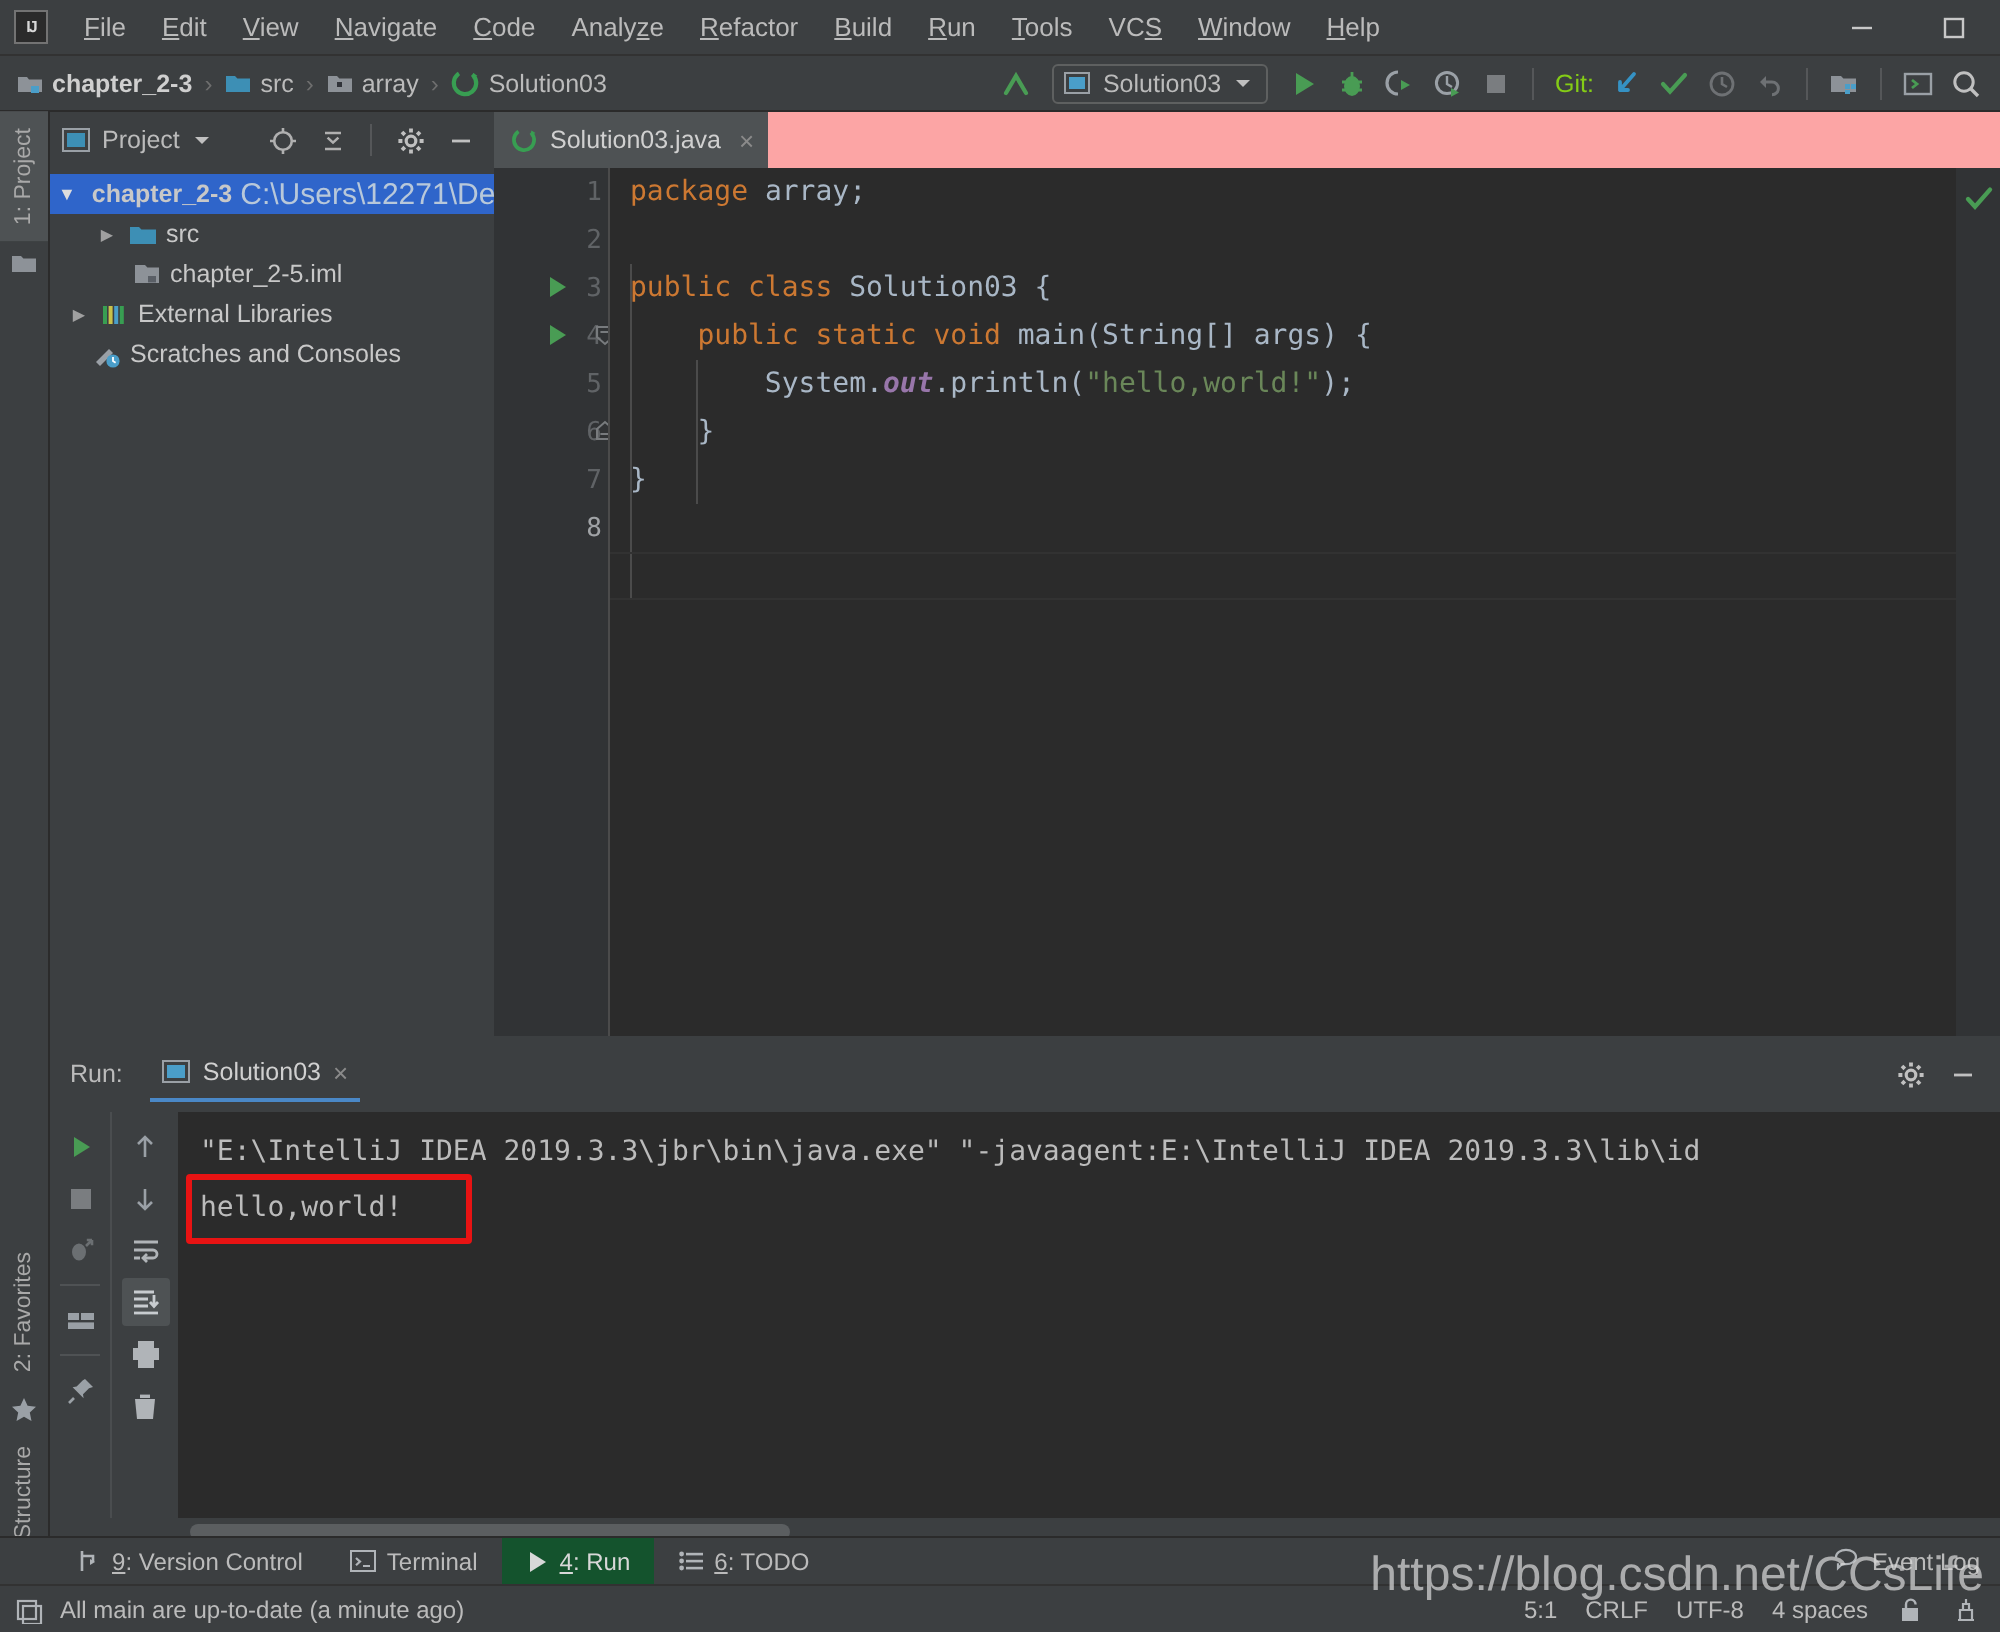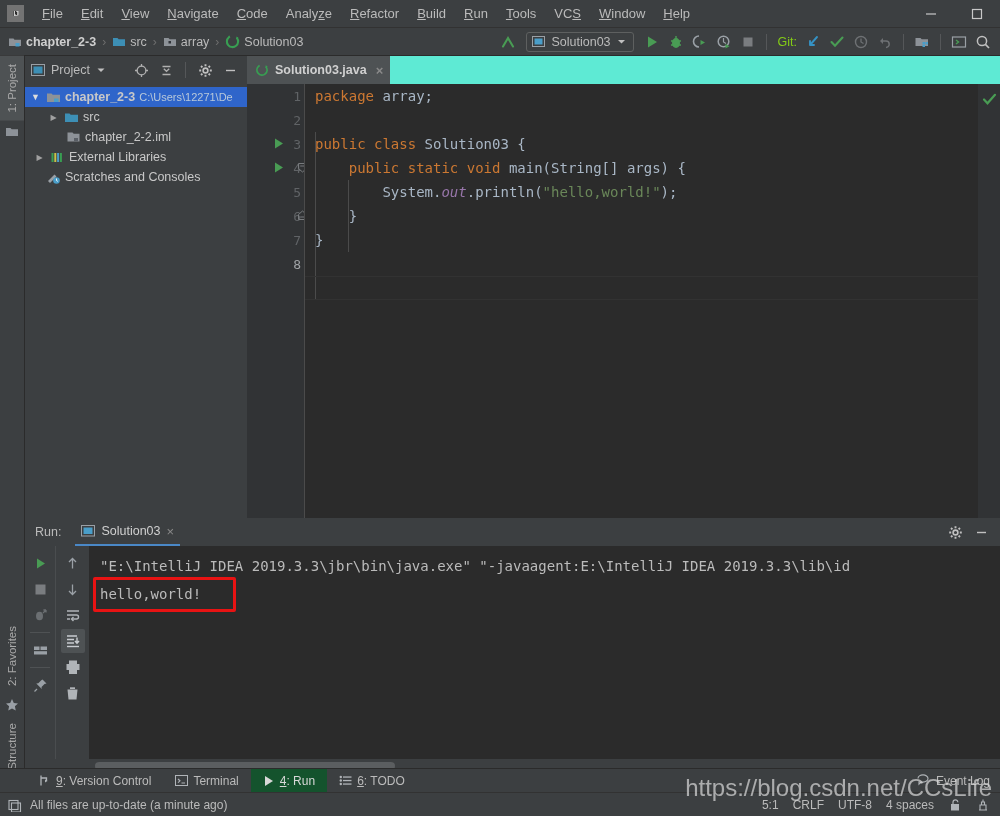--- a/index.html
+++ b/index.html
@@ -13,21 +13,21 @@
   }
   #app { position: relative; width: 1000px; height: 816px; }
 
   
   .titlebar {
     height: 28px; background: #3c3f41; display: flex; align-items: center;
     border-bottom: 1px solid #323232;
   }
   .ij-logo {
     width: 17px; height: 17px; margin-left: 7px; margin-right: 9px;
-    border: 6px solid #737373; background: #2b2b2b;
+    border: 1px solid #737373; background: #2b2b2b;
     display: flex; align-items: center; justify-content: center;
     font-size: 8px; font-weight: bold; color: #d8d8d8; letter-spacing: -1px;
     font-family: "Liberation Sans", sans-serif;
   }
   .menu { display: flex; align-items: center; }
   .menu-item {
     padding: 3px 9px; color: #bbbbbb; font-size: 13px; cursor: default;
     white-space: nowrap;
   }
   .menu-item u { text-decoration: underline; }
@@ -79,26 +79,26 @@
   .project-panel { width: 222px; background: #3c3f41; display: flex; flex-direction: column; }
   .pp-header { height: 28px; display: flex; align-items: center; padding: 0 6px; gap: 6px; }
   .pp-title { font-size: 12.5px; color: #bbbbbb; }
   .pp-tools { margin-left: auto; display: flex; align-items: center; gap: 3px; }
   .pp-tree { flex: 1; padding-top: 3px; font-size: 12.5px; overflow: hidden; }
   .tnode { display: flex; align-items: center; height: 20px; padding-left: 4px; gap: 4px; white-space: nowrap; }
   .tnode.sel { background: #2f65ca; }
   .tw { width: 13px; display: flex; align-items: center; justify-content: center; }
   .tname { color: #c8c8c8; }
   .tname.bold { font-weight: bold; }
-  .tpath { color: #7a8a99; font-size: 11px; }
+  .tpath { color: #7a8a99; font-size: 15px; }
   .tnode.sel .tpath { color: #b8c8da; }
 
   
   .editor-col { flex: 1; display: flex; flex-direction: column; min-width: 0; background: #2b2b2b; }
-  .tabs-row { height: 28px; background: #5eead4; display: flex; align-items: center; font-weight: bold; }
+  .tabs-row { height: 28px; background: #fca5a5; display: flex; align-items: center; }
   .etab {
     height: 28px; background: #4e5254; display: flex; align-items: center;
     padding: 0 7px 0 8px; gap: 6px; font-size: 12.5px; color: #d0d0d0;
   }
   .etab .x { color: #8a8a8a; font-size: 13px; margin-left: 3px; }
 
   .code-wrap { position: relative; flex: 1; display: flex; background: #2b2b2b; overflow: hidden; }
   .gutter {
     width: 58px; background: #313335; flex: none; position: relative;
     font-family: "DejaVu Sans Mono", monospace; font-size: 13px;
@@ -109,33 +109,33 @@
   }
   .grun { position: absolute; left: 26px; top: 5px; }
   .gfold { position: absolute; left: 50px; top: 6px; width: 11px; height: 11px; }
   .code-area { flex: 1; position: relative; background: #2b2b2b; overflow: hidden; }
   .cline {
     height: 24px; line-height: 24px; font-family: "DejaVu Sans Mono", monospace;
     font-size: 14px; white-space: pre; padding-left: 10px; color: #a9b7c6;
   }
   .kw { color: #cc7832; }
   .str { color: #6a8759; }
-  .fld { color: #9876aa; font-style: italic; }
+  .fld { color: #9876aa; font-style: italic; font-weight: bold; }
   .cls { color: #a9b7c6; }
   .pun { color: #a9b7c6; }
   .indent-guide { position: absolute; width: 1px; background: #4b4b4b; }
   .ed-rightbar { width: 22px; background: #313335; flex: none; position: relative; }
 
   
   .hscroll-row { height: 14px; background: #3c3f41; position: relative; }
   .hscroll-thumb { position: absolute; height: 8px; background: #5b5e60; border-radius: 4px; top: 3px; }
 
   
   .runpanel { height: 250px; background: #3c3f41; display: flex; flex-direction: column; }
-  .run-head { height: 28px; display: flex; align-items: center; padding-left: 10px; position: relative; }
+  .run-head { height: 38px; display: flex; align-items: center; padding-left: 10px; position: relative; }
   .run-label { font-size: 12.5px; color: #bbbbbb; margin-right: 14px; }
   .run-tab {
     display: flex; align-items: center; gap: 6px; height: 28px; padding: 0 6px;
     font-size: 12.5px; color: #d0d0d0; border-bottom: 2px solid #4a88c7;
   }
   .run-tab .x { color: #8a8a8a; font-size: 13px; }
   .run-head-right { margin-left: auto; display: flex; align-items: center; gap: 4px; padding-right: 8px; }
   .run-body { flex: 1; display: flex; min-height: 0; }
   .run-tools { width: 30px; background: #3c3f41; display: flex; flex-direction: column; align-items: center; padding-top: 5px; gap: 2px; }
   .run-tools2 { width: 34px; background: #3c3f41; display: flex; flex-direction: column; align-items: center; padding-top: 5px; gap: 2px; border-left: 1px solid #4a4d4f; }
@@ -425,21 +425,21 @@
           <svg width="15" height="15" viewBox="0 0 15 15">
             <path d="M1 3.5h4.5l1.2 1.3H14V12H1z" fill="#3d8fb5"></path>
           </svg>
           <span class="tname">src</span>
         </div>
         <div class="tnode" style="padding-left:41px">
           <svg width="15" height="15" viewBox="0 0 15 15">
             <path d="M1.5 2.5h5l1.2 1.3H13.5V11.5h-12z" fill="#8d9298"></path>
               <rect x="8" y="8" width="4" height="3.2" fill="#5a5f66"></rect>
           </svg>
-          <span class="tname">chapter_2-2.iml</span>
+          <span class="tname">chapter_2-5.iml</span>
         </div>
         <div class="tnode" style="padding-left:8px">
           <span class="tw" style="font-size:8px;color:#a0a0a0">▶</span>
           <svg width="15" height="15" viewBox="0 0 15 15">
             <rect x="1.5" y="3" width="2" height="9" fill="#389e52"></rect>
               <rect x="4.3" y="3" width="2" height="9" fill="#c9c14a"></rect>
             <rect x="7.1" y="3" width="2" height="9" fill="#4a9ec9"></rect>
               <rect x="9.9" y="3" width="2" height="9" fill="#389e52"></rect>
           </svg>
           <span class="tname">External Libraries</span>
@@ -693,21 +693,21 @@
       </svg>
       <span>Event Log</span>
     </div>
   </div>
 
   <div class="statusbar" style="position:absolute;left:0;right:0;bottom:0;">
     <svg width="14" height="14" viewBox="0 0 14 14">
       <rect x="1" y="2.5" width="9" height="9" fill="none" stroke="#b0b4b8" stroke-width="1.1"></rect>
       <rect x="3.5" y="5" width="9" height="9" fill="none" stroke="#b0b4b8" stroke-width="1.1"></rect>
     </svg>
-    <span>All files are up-to-date (a minute ago)</span>
+    <span>All main are up-to-date (a minute ago)</span>
     <div class="sb-right">
       <span>5:1</span>
       <span>CRLF</span>
       <span>UTF-8</span>
       <span>4 spaces</span>
       <svg width="14" height="14" viewBox="0 0 14 14">
         <rect x="3" y="6" width="8" height="6.5" fill="#b0b4b8"></rect>
         <path d="M5 6V4.2a2.4 2.4 0 014.8 0" fill="none" stroke="#b0b4b8" stroke-width="1.2"></path>
       </svg>
       <svg width="14" height="14" viewBox="0 0 14 14">

